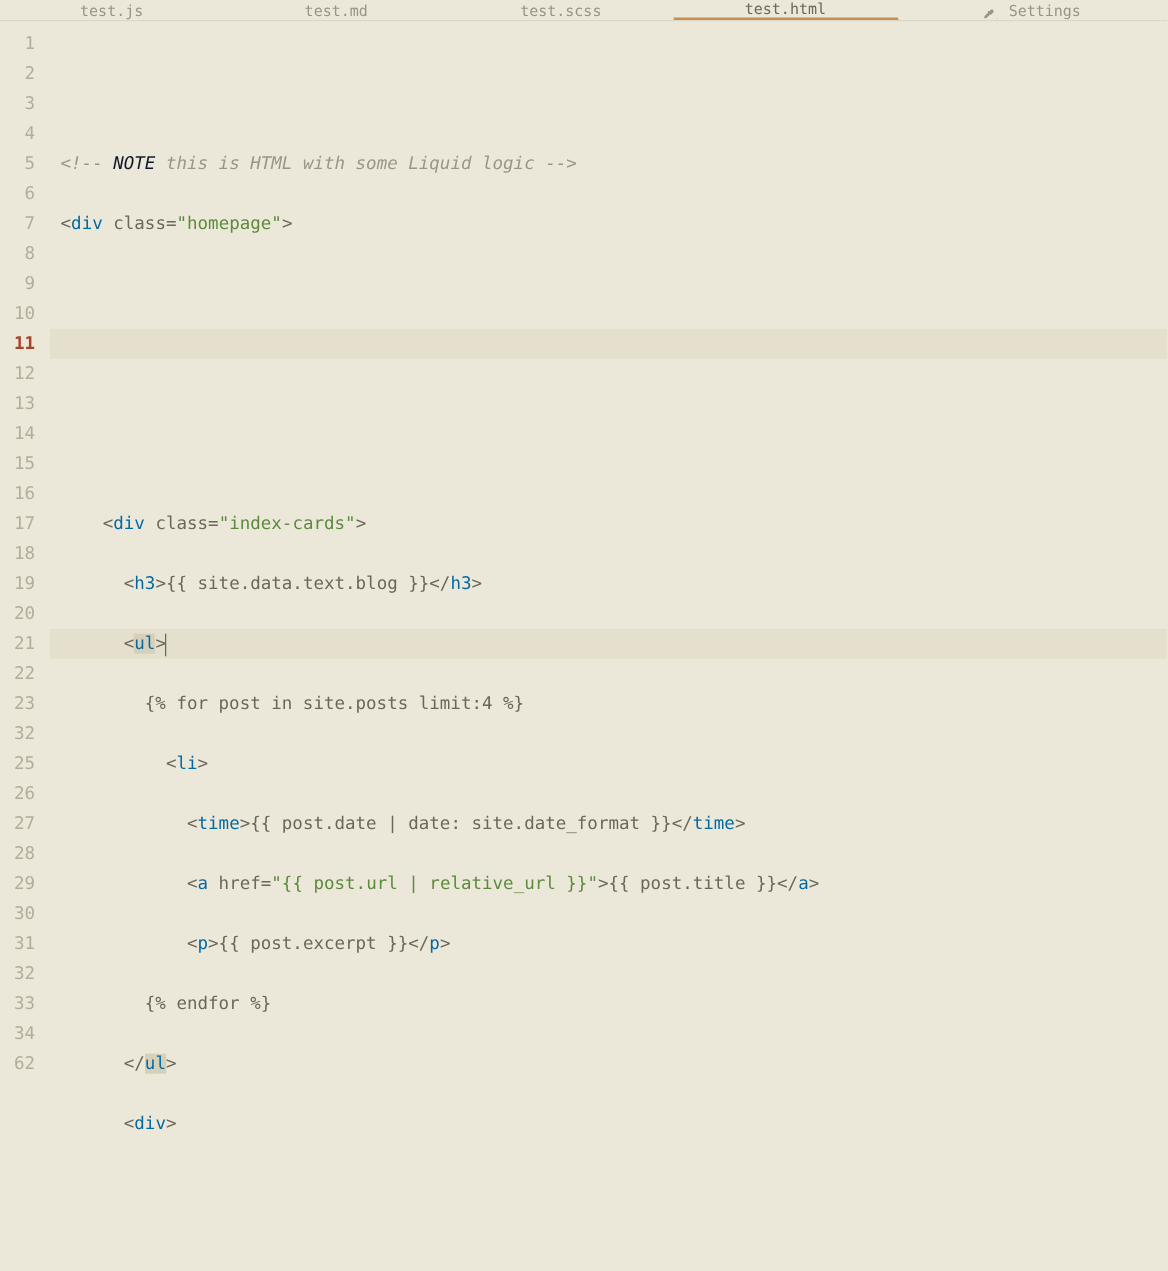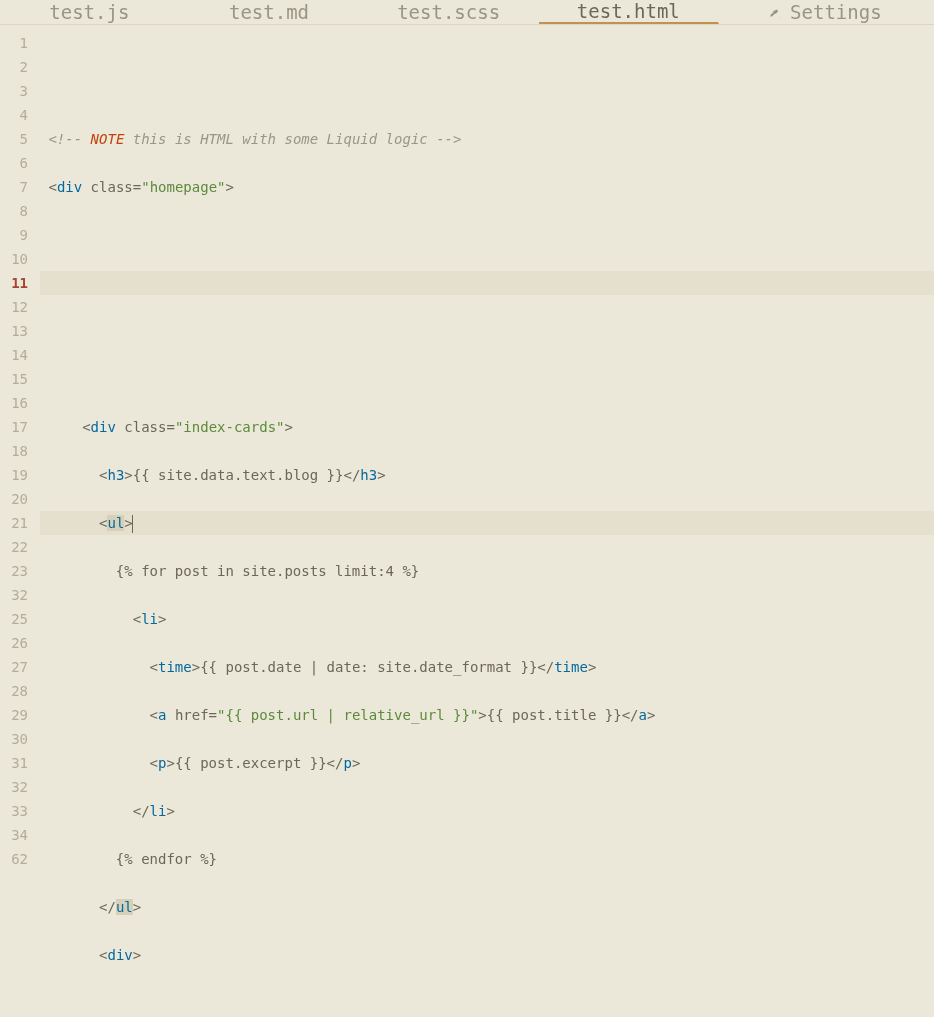--- a/index.html
+++ b/index.html
@@ -15,24 +15,24 @@
 }
 .tabbar {
   display: flex;
   height: 50px;
   align-items: stretch;
   border-bottom: 1px solid #dcd7c4;
 }
 .tab {
   flex: 1;
   display: flex;
-  align-items: center;
+  align-items: flex-end;
   justify-content: center;
   color: #999584;
-  font-size: 19px;
+  font-size: 12px;
   cursor: pointer;
   border-right: 1px solid rgba(0,0,0,0);
 }
 .tab.active {
   color: #6b6759;
   border-bottom: 2px solid #c4904f;
 }
 .tab.settings { gap: 8px; color: #999584; flex: 1.2; }
 .tab.settings svg { width: 16px; height: 16px; fill: #999584; }
 .editor {
@@ -68,21 +68,21 @@
   background: #e5e0cd;
   height: 24px;
 }
 
 .p  { color: #6b6759; }   
 .tg { color: #0369a1; }   
 .an { color: #6b6759; }   
 .eq { color: #6b6759; }
 .s  { color: #5c8a3c; }   
 .c  { color: #9a9686; font-style: italic; }  
-.kw { color: #c2410c; font-style: italic; }  
+.kw { color: #0f172a; font-style: italic; }  
 .tx { color: #6b6759; }   
 .hl-tag { background: #d6d0b8; }
 .cursor {
   display: inline-block;
   width: 1px;
   height: 18px;
   background: #6b6759;
   vertical-align: text-top;
   margin-left: -1px;
 }
@@ -163,21 +163,20 @@
 <div class="cl"> </div>
 <div class="cl"> </div>
 <div class="cl">     <span class="p">&lt;</span><span class="tg">div</span> <span class="an">class</span><span class="eq">=</span><span class="s">"index-cards"</span><span class="p">&gt;</span></div>
 <div class="cl">       <span class="p">&lt;</span><span class="tg">h3</span><span class="p">&gt;</span><span class="tx">{{ site.data.text.blog }}</span><span class="p">&lt;/</span><span class="tg">h3</span><span class="p">&gt;</span></div>
 <div class="cl current">       <span class="p">&lt;</span><span class="tg hl-tag">ul</span><span class="p">&gt;</span><span class="cursor"></span></div>
 <div class="cl">         <span class="tx">{% for post in site.posts limit:4 %}</span></div>
 <div class="cl">           <span class="p">&lt;</span><span class="tg">li</span><span class="p">&gt;</span></div>
 <div class="cl">             <span class="p">&lt;</span><span class="tg">time</span><span class="p">&gt;</span><span class="tx">{{ post.date | date: site.date_format }}</span><span class="p">&lt;/</span><span class="tg">time</span><span class="p">&gt;</span></div>
 <div class="cl">             <span class="p">&lt;</span><span class="tg">a</span> <span class="an">href</span><span class="eq">=</span><span class="s">"{{ post.url | relative_url }}"</span><span class="p">&gt;</span><span class="tx">{{ post.title }}</span><span class="p">&lt;/</span><span class="tg">a</span><span class="p">&gt;</span></div>
 <div class="cl">             <span class="p">&lt;</span><span class="tg">p</span><span class="p">&gt;</span><span class="tx">{{ post.excerpt }}</span><span class="p">&lt;/</span><span class="tg">p</span><span class="p">&gt;</span></div>
-<div class="cl">           <span class="p">&lt;/</span><span class="tg">li</span><span class="p">&gt;</span></div>
 <div class="cl">         <span class="tx">{% endfor %}</span></div>
 <div class="cl">       <span class="p">&lt;/</span><span class="tg hl-tag">ul</span><span class="p">&gt;</span></div>
 <div class="cl">       <span class="p">&lt;</span><span class="tg">div</span><span class="p">&gt;</span></div>
 
 
 
 
 
 
 

